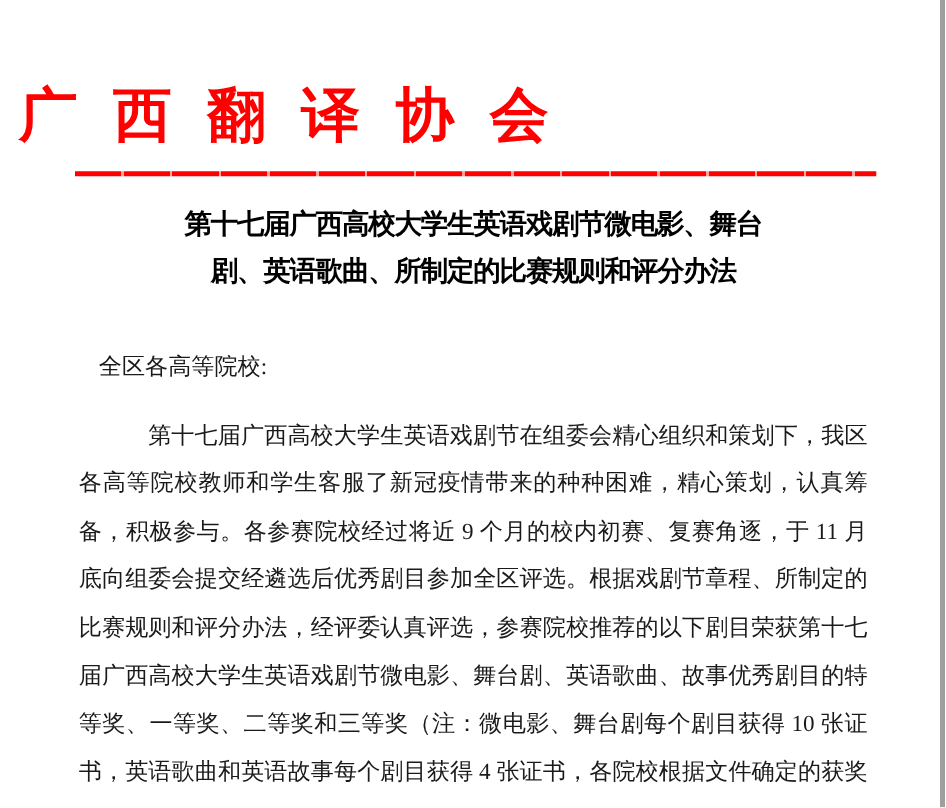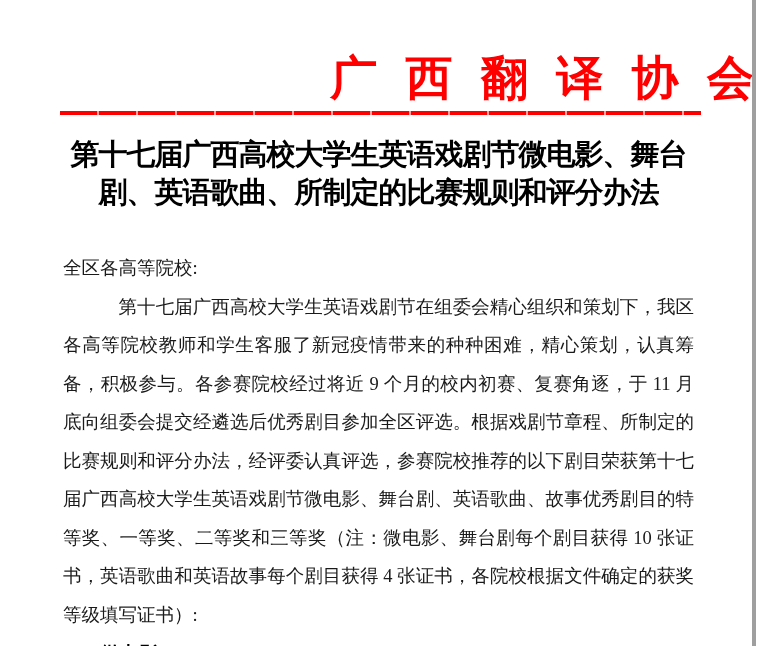--- a/index.html
+++ b/index.html
@@ -6,54 +6,54 @@
   .page {
     position: relative;
     width: 757px;
     height: 646px;
     background: #ffffff;
     overflow: hidden;
     color: #1a1a1a;
     font-family: "Liberation Serif", serif;
   }
   .org-title {
-    margin: 0;
+    margin: 15px;
     padding-top: 49px;
-    text-align: right;
+    text-align: left;
     color: #ff0000;
     font-family: "DejaVu Sans", sans-serif;
     font-weight: bold;
     font-size: 47px;
     line-height: 58px;
     letter-spacing: 3px;
     word-spacing: 6px;
     white-space: nowrap;
   }
   .red-rule {
     height: 4px;
     margin: 4px 56px 0 60px;
     background: repeating-linear-gradient(to right, #ff0000 0 37px, #ff9f9f 37px 39px);
   }
   .doc-title {
     margin: 20px 40px 0 40px;
     text-align: center;
     color: #000000;
     font-family: "DejaVu Sans", sans-serif;
     font-weight: bold;
-    font-size: 29px;
+    font-size: 22px;
     line-height: 38px;
   }
   .doc-title .t-line { letter-spacing: -1px; }
   .doc-body {
     margin: 38px 63px 0 63px;
     font-size: 18.5px;
     line-height: 38.5px;
     text-align: justify;
   }
-  .salutation { margin: 0; }
+  .salutation { margin: 16px; }
   .para { margin: 0; text-indent: 3em; }
   .section-heading {
     margin: 0;
     font-family: "DejaVu Sans", sans-serif;
     font-weight: bold;
     color: #000000;
     font-size: 19px;
   }
   .edge-scrollbar {
     position: absolute;

